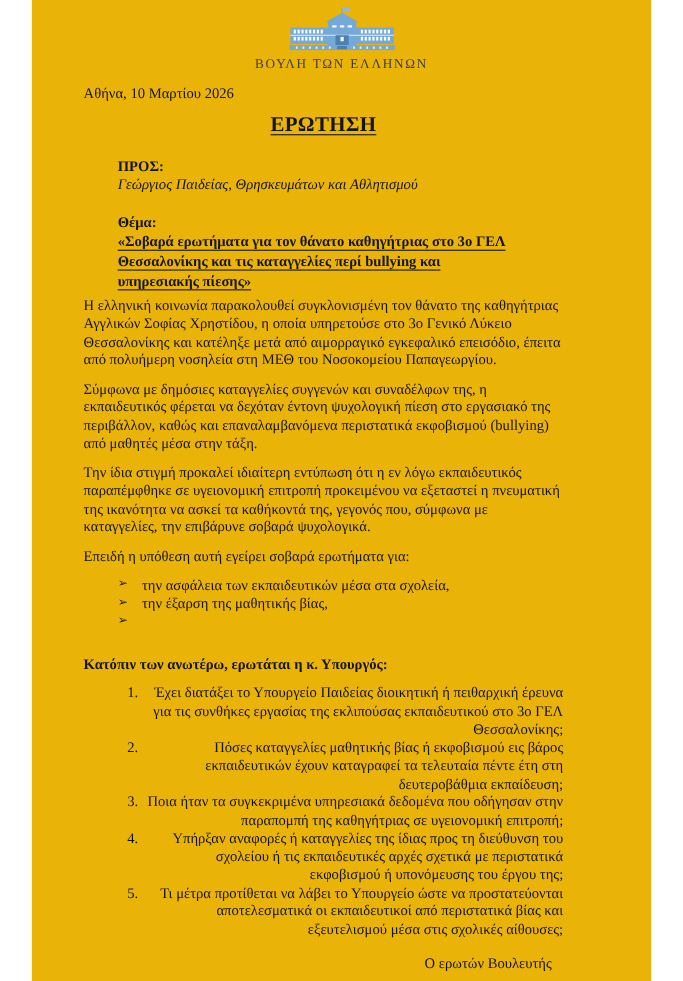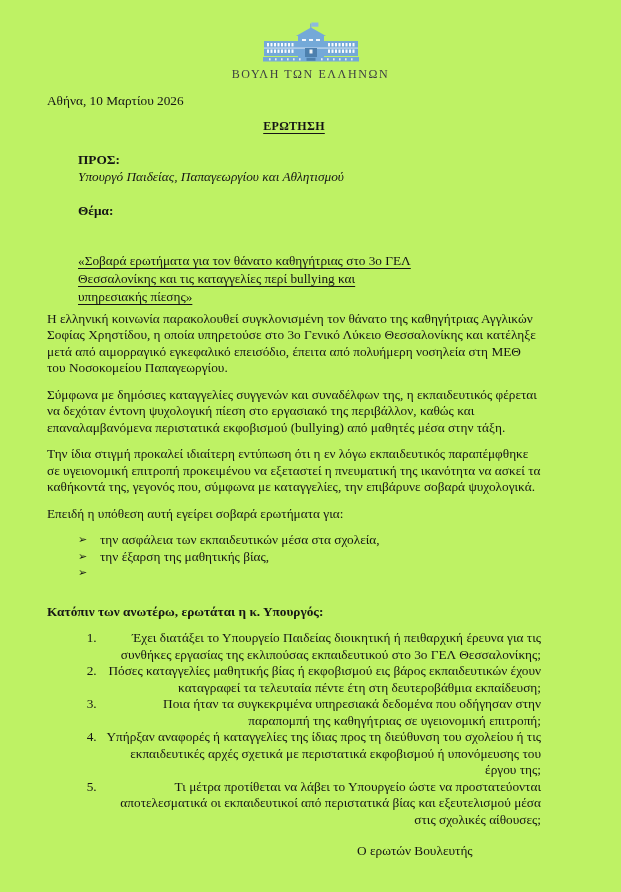--- a/index.html
+++ b/index.html
@@ -1,25 +1,25 @@
 <!DOCTYPE html>
 <html><head>
 <meta charset="utf-8">
 <style>
   html, body { margin:0; padding:0; background:#ffffff; }
   .page {
     position:relative;
-    width:621px; height:892px;
+    width:563px; height:892px;
     margin:0 auto;
-    background:#bef264;
+    background:#eab308;
     font-family:"Liberation Serif", serif;
     font-size:13.3px;
     color:#151515;
     box-sizing:border-box;
-    padding-top:22px;
+    padding-top:6px;
     overflow:hidden;
   }
   .logo-wrap { text-align:center; line-height:0; }
   .parl-label {
     text-align:center;
     font-size:12px;
     letter-spacing:1.6px;
     color:#3d3f42;
     margin-top:4px;
     line-height:1.1;
@@ -29,28 +29,28 @@
     text-align:left;
     padding-right:52px;
     margin-top:12px;
     line-height:1.25;
   }
   .doc-title {
     text-align:center;
     font-weight:bold;
     text-decoration:underline;
     text-underline-offset:3px;
-    font-size:12px;
+    font-size:19px;
     margin-top:9px;
     letter-spacing:0.3px;
   }
   .meta-row { display:flex; margin-left:31px; margin-top:17px; line-height:1.3;flex-direction:column; }
   .meta-label { width:60px; flex-shrink:0; font-weight:bold; }
   .meta-value-italic { font-style:italic; }
-  .subject-block { font-weight:normal; max-width:402px;margin-top:32px; }
+  .subject-block { font-weight:bold; max-width:402px; }
   .subject-line {
     text-decoration:underline;
     text-underline-offset:3px;
     line-height:1.36;
   }
   .para { margin-top:10px; line-height:1.24; text-align:left; }
   .para-first { margin-top:5px; }
   .bullet-list { margin-top:10px; }
   .bullet-item { display:flex; padding-left:31px; line-height:1.24; }
   .bullet-glyph { width:22px; flex-shrink:0; font-size:11px; padding-top:1px; }
@@ -150,21 +150,21 @@
   </div>
 
   <div class="content">
 
     <div class="date-line">Αθήνα, 10 Μαρτίου 2026</div>
 
     <div class="doc-title">ΕΡΩΤΗΣΗ</div>
 
     <div class="meta-row">
       <span class="meta-label">ΠΡΟΣ:</span>
-      <span class="meta-value-italic">Υπουργό Παιδείας, Παπαγεωργίου και Αθλητισμού</span>
+      <span class="meta-value-italic">Γεώργιος Παιδείας, Θρησκευμάτων και Αθλητισμού</span>
     </div>
 
     <div class="meta-row">
       <span class="meta-label">Θέμα:</span>
       <span class="subject-block">
         <span class="subject-line">«Σοβαρά ερωτήματα για τον θάνατο καθηγήτριας στο 3ο ΓΕΛ</span><br>
         <span class="subject-line">Θεσσαλονίκης και τις καταγγελίες περί bullying και</span><br>
         <span class="subject-line">υπηρεσιακής πίεσης»</span>
       </span>
     </div>

